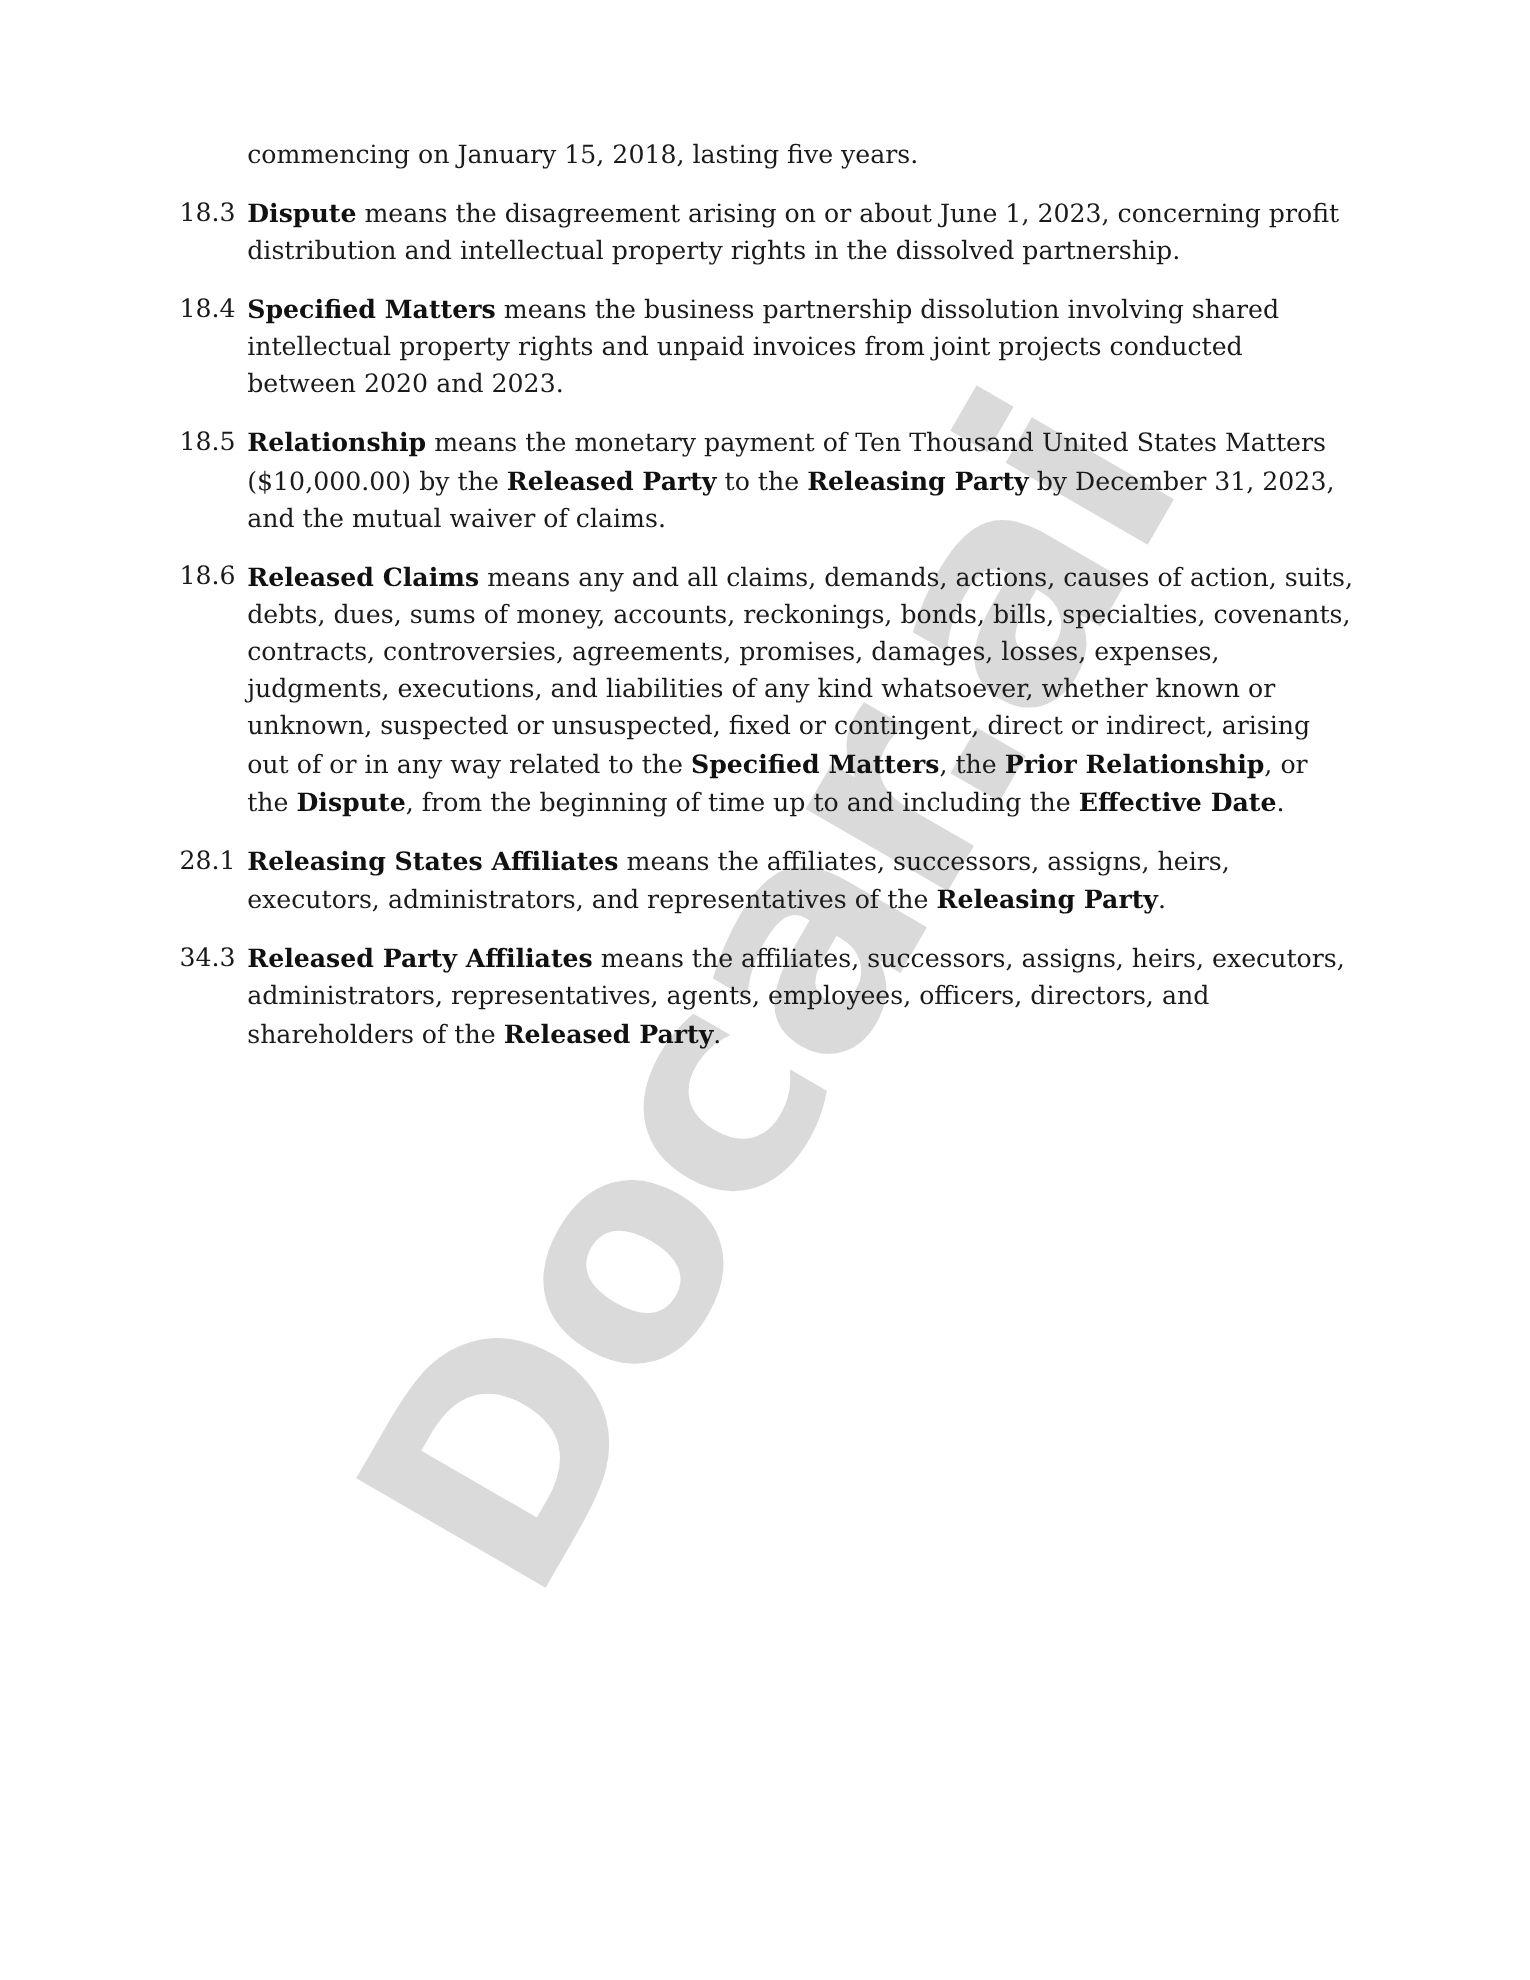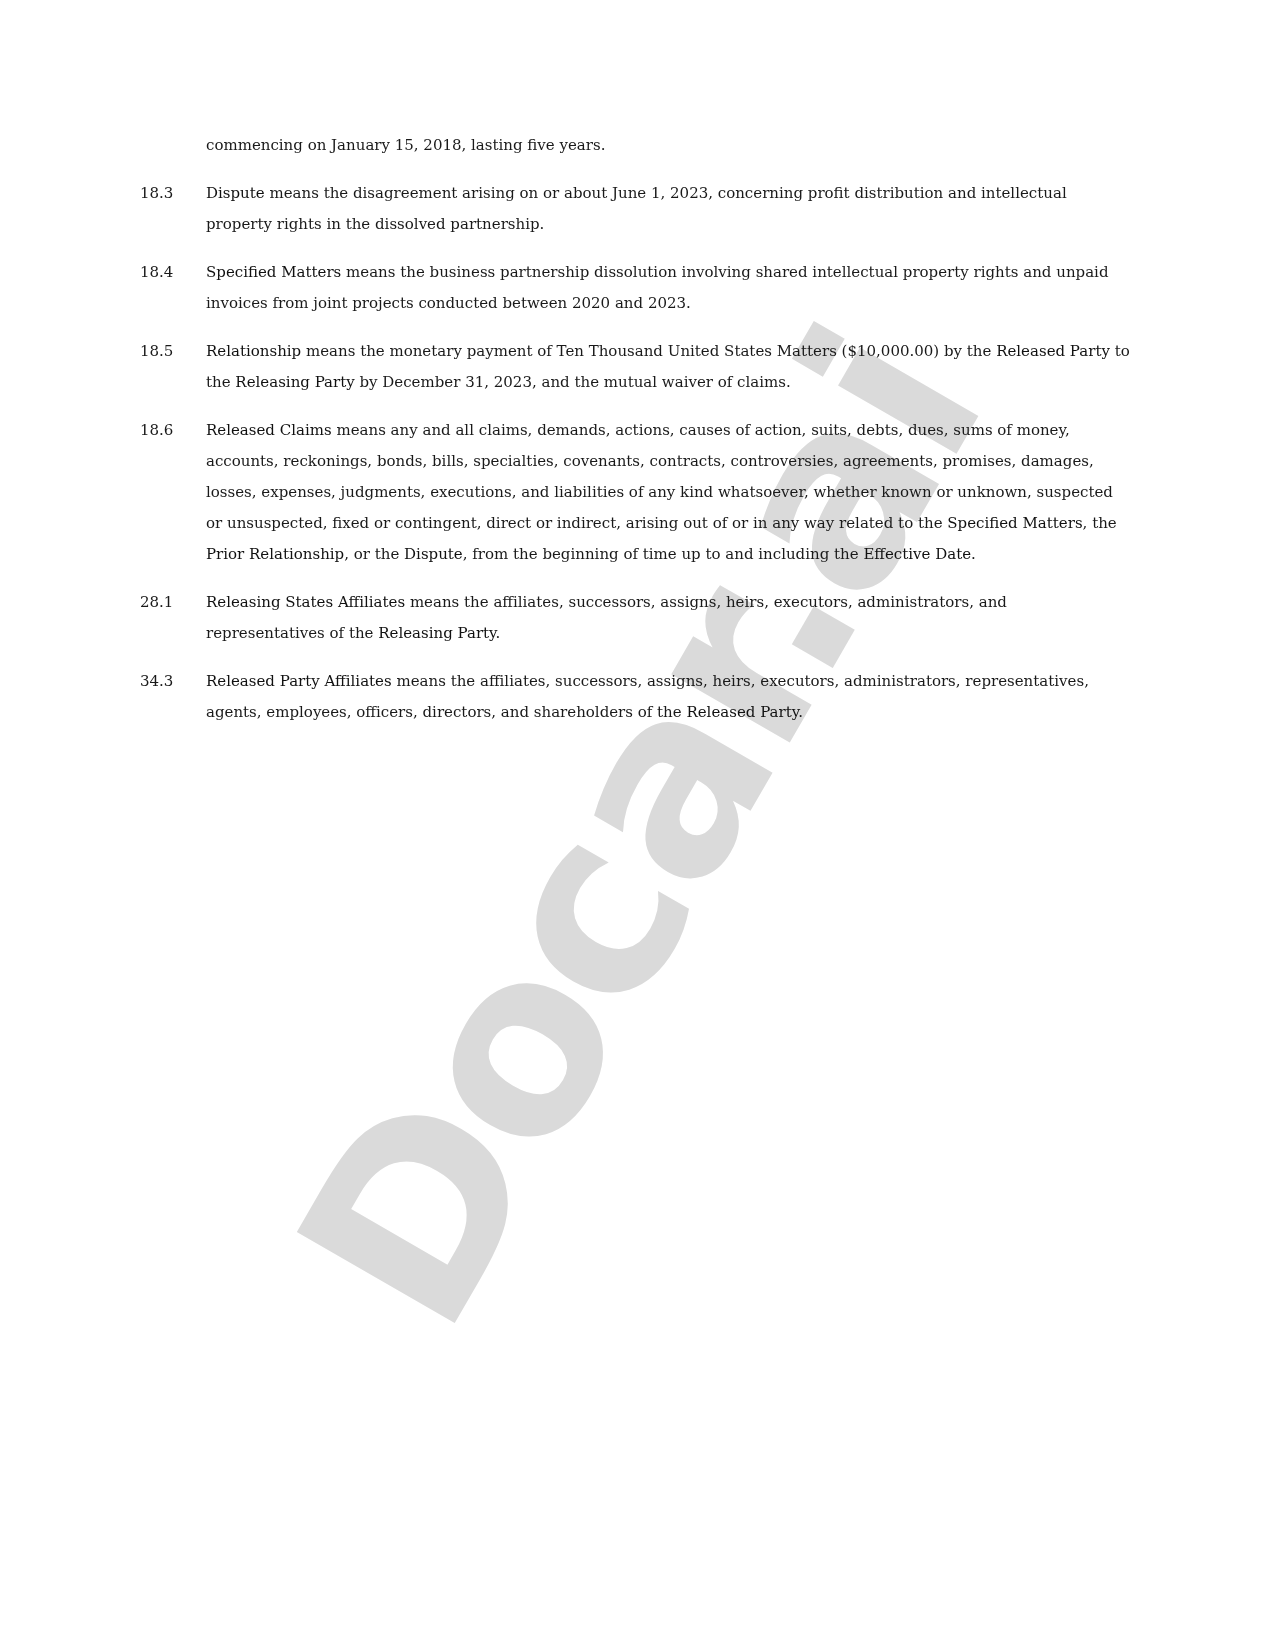--- a/index.html
+++ b/index.html
@@ -33,42 +33,43 @@
       letter-spacing: -6px;
       color: #dadada;
       white-space: nowrap;
       z-index: 0;
       user-select: none;
       line-height: 1;
     }
     .content {
       position: absolute;
       left: 140px;
-      top: 130px;
+      top: 114px;
       width: 990px;
       z-index: 1;
-      font-size: 15px;
+      font-size: 21px;
       line-height: 31px;
     }
     .para {
       display: flex;
       margin-bottom: 17px;
     }
     .num {
       width: 66px;
       flex: 0 0 66px;
+      text-align: center;
     }
     .txt {
       flex: 1;
     }
     .cont {
       padding-left: 66px;
       margin-bottom: 17px;
     }
-    b { font-weight: normal; color: #111; }
+    b { font-weight: bold; color: #111; }
   </style>
 </head>
 <body>
 
 <div class="page">
 
   <div class="watermark">Docar.ai</div>
 
   <div class="content">
 

